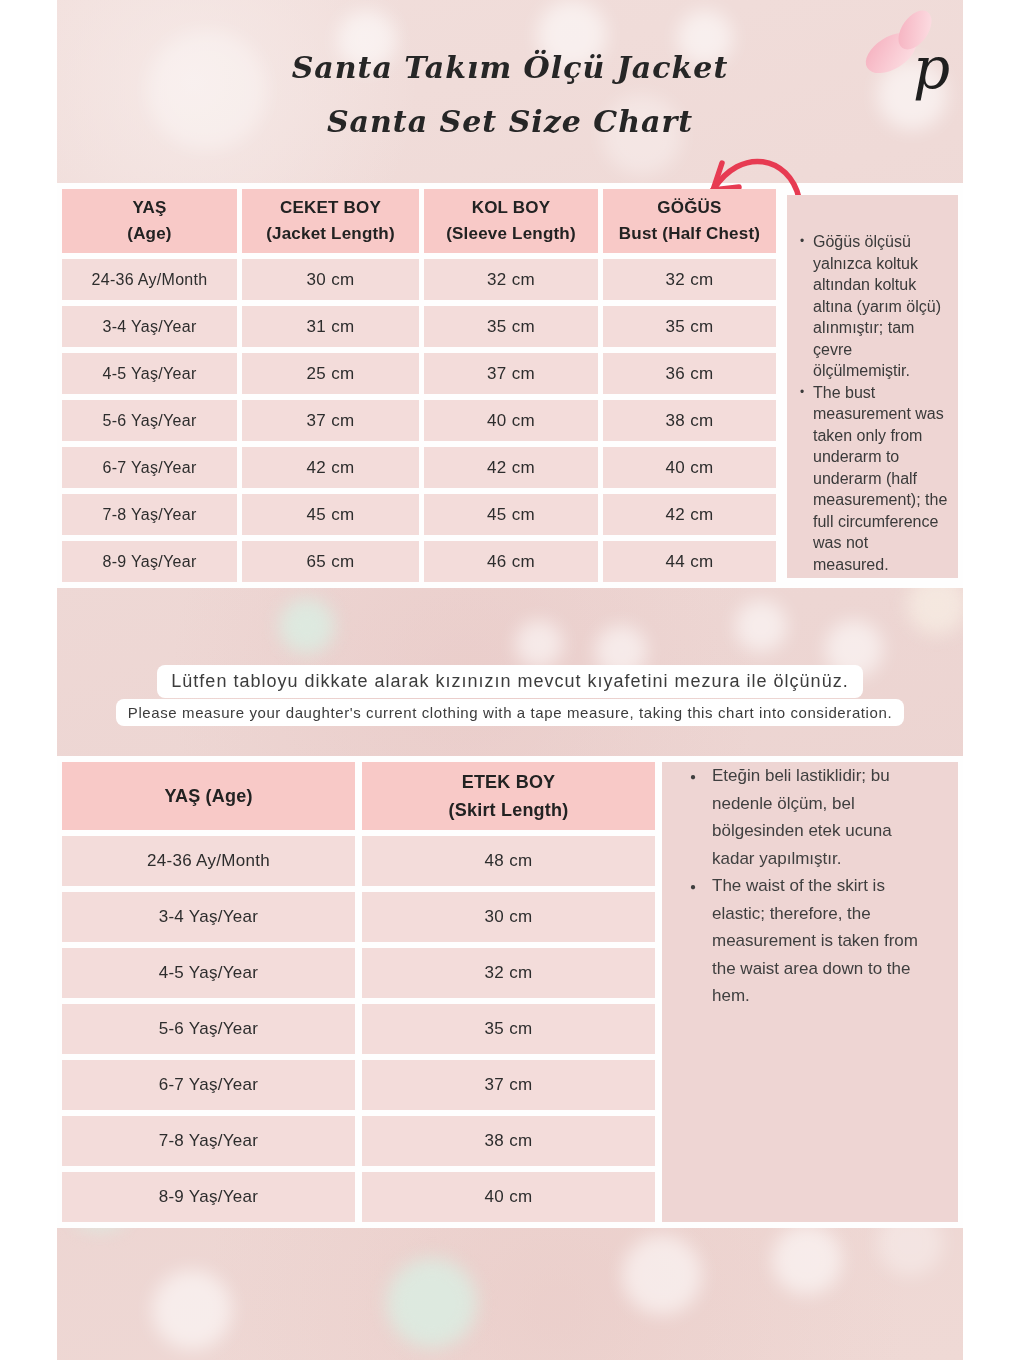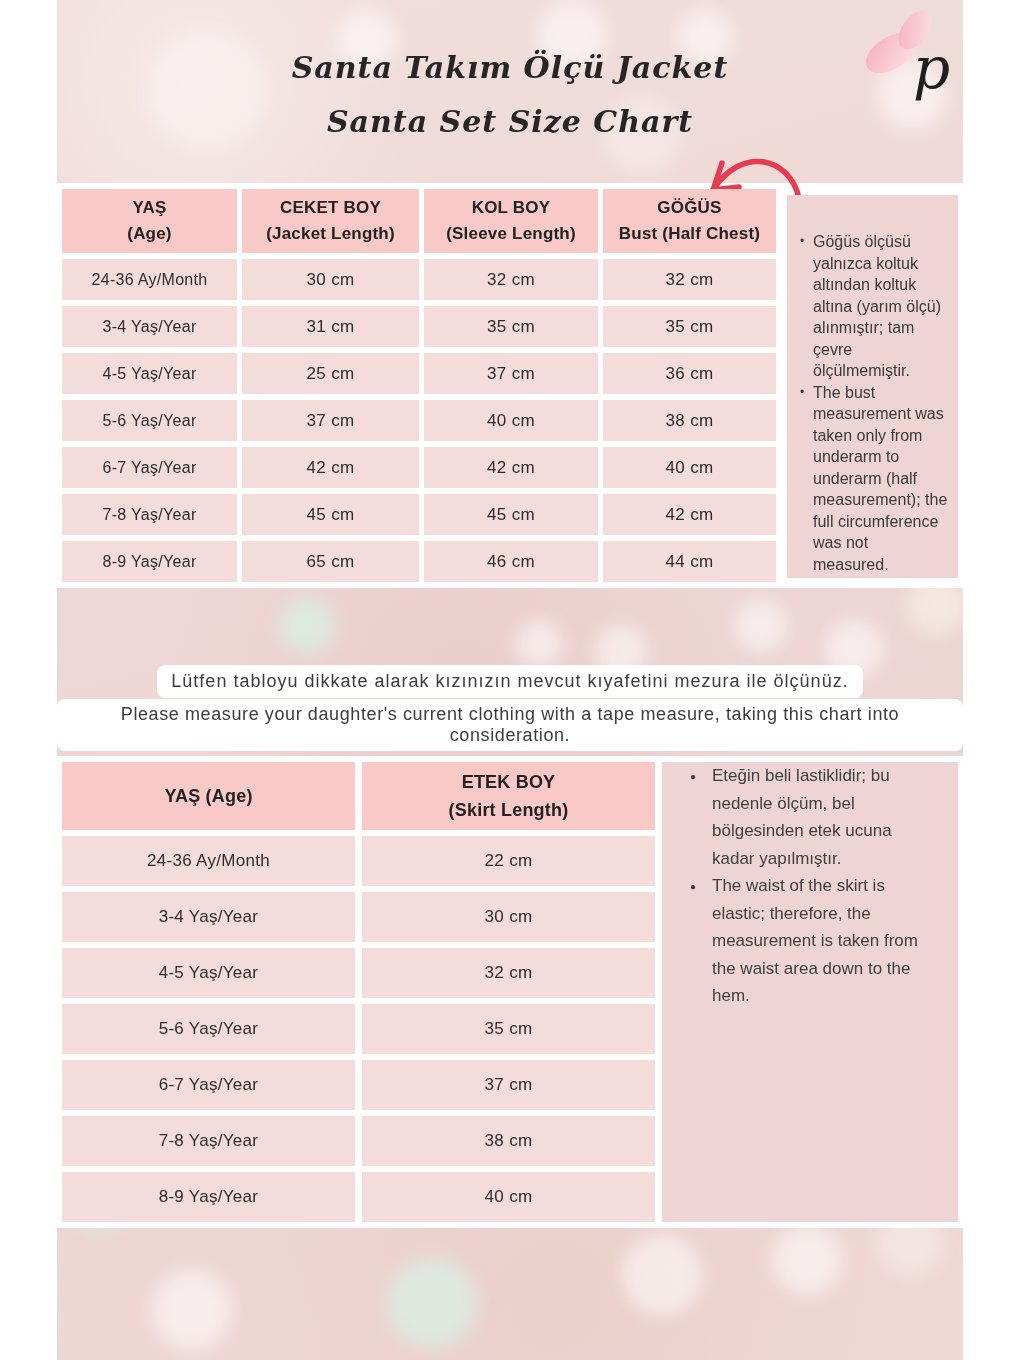--- a/index.html
+++ b/index.html
@@ -76,21 +76,21 @@
   .note-panel-2 .note-list li::before { content:"●"; position:absolute; left:-22px; top:1px; font-size:10px; }
 
   
   .pill-wrap { position:absolute; left:0; width:100%; text-align:center; }
   .pill-wrap-tr { top:665px; }
   .pill-wrap-en { top:699px; }
   .pill {
     display:inline-block; background:#ffffff; border-radius:8px; color:#3c3c3c;
   }
   .pill-tr { font-size:18px; font-weight:500; letter-spacing:1px; padding:6px 14px; }
-  .pill-en { font-size:18px; font-weight:500; letter-spacing:0.6px; padding:5px 12px; }
+  .pill-en { font-size:15px; font-weight:500; letter-spacing:0.6px; padding:5px 12px; }
 
   
   .arrow { position:absolute; left:636px; top:144px; }
 </style>
 </head>
 <body>
 
 <div class="page">
 
   <div class="bokeh b-faint" style="left:90px;top:30px;width:120px;height:120px;"></div>
@@ -209,21 +209,21 @@
   <div class="grid-2">
     <div class="cell cell-head">
       <span>YAŞ (Age)</span>
     </div>
     <div class="cell cell-head">
       <span>ETEK BOY</span>
       <span>(Skirt Length)</span>
     </div>
 
     <div class="cell cell-data cell-age">24-36 Ay/Month</div>
-    <div class="cell cell-data">22 cm</div>
+    <div class="cell cell-data">48 cm</div>
 
     <div class="cell cell-data cell-age">3-4 Yaş/Year</div>
     <div class="cell cell-data">30 cm</div>
 
     <div class="cell cell-data cell-age">4-5 Yaş/Year</div>
     <div class="cell cell-data">32 cm</div>
 
     <div class="cell cell-data cell-age">5-6 Yaş/Year</div>
     <div class="cell cell-data">35 cm</div>
 

